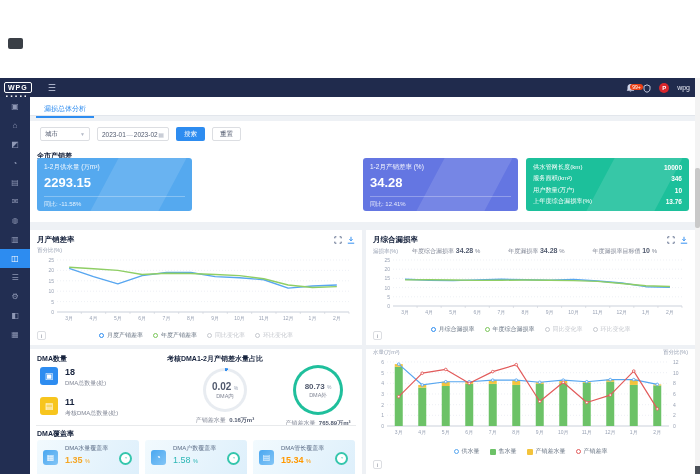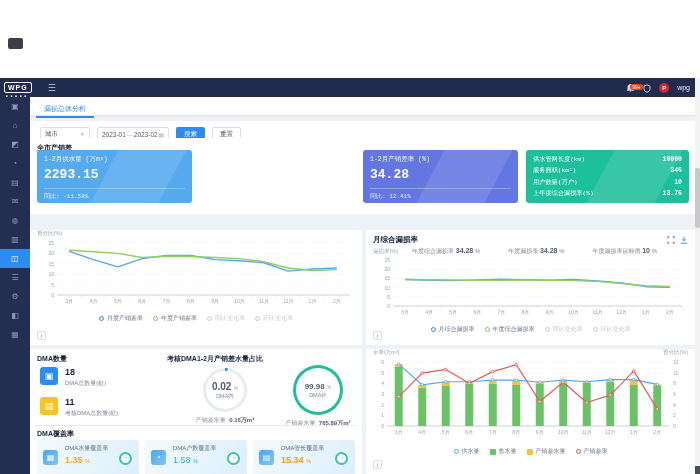--- a/index.html
+++ b/index.html
@@ -154,21 +154,21 @@
     <div class="datebox">
       <span>2023-01</span>
       <span style="color:#b3b9c6;">—</span>
       <span>2023-02</span>
       <span style="color:#b3b9c6;font-size:6px;">▦</span>
     </div>
     <button class="btn btn-primary">搜索</button>
     <button class="btn btn-default">重置</button>
   </div>
 
-  <div class="panel" style="left:30px;top:60px;width:670px;height:76px;font-family:Liberation Mono, monospace;">
+  <div class="panel" style="left:30px;top:68px;width:670px;height:76px;">
     <div class="sec-label" style="padding:5px 0 0 7px;">全市产销差</div>
     <div class="kpi" style="left: 7px; width: 155px; background: rgb(85, 169, 239);">
       <div class="kpi-title">1-2月供水量 (万m³)</div>
       <div class="kpi-value">2293.15</div>
       <div class="kpi-sub">同比: -11.58%</div>
     </div>
     <div class="kpi" style="left: 333px; width: 155px; background: rgb(100, 118, 226);">
       <div class="kpi-title">1-2月产销差率 (%)</div>
       <div class="kpi-value">34.28</div>
       <div class="kpi-sub">同比: 12.41%</div>
@@ -189,20 +189,35 @@
           </div>
         <div class="info-row">
             <span>上年度综合漏损率(%)</span>
             <b>13.76</b>
           </div>
       </div>
     </div>
   </div>
 
   <div class="panel" style="left:30px;top:152px;width:332px;height:115px;">
+    <div class="chart-head">
+      <span class="panel-title">月产销差率</span>
+      <span class="panel-icons">
+        <span class="picon">
+            <svg width="8" height="8" viewBox="0 0 10 10">
+              <path d="M1 3V1h2M7 1h2v2M9 7v2H7M3 9H1V7" fill="none" stroke="#5c6b8a" stroke-width="1.2"></path>
+            </svg>
+          </span>
+        <span class="picon">
+            <svg width="8" height="8" viewBox="0 0 10 10">
+              <path d="M5 1v5M3 4l2 2 2-2M1 9h8" fill="none" stroke="#2d8cf0" stroke-width="1.2"></path>
+            </svg>
+          </span>
+      </span>
+    </div>
     <div class="axis-note" style="padding-left:7px;">百分比(%)</div>
     <svg id="chart-nrw" width="322" height="72" style="margin-left:5px;">
         <line x1="22" x2="314" y1="58" y2="58" stroke="#e2e6ee" stroke-width="0.6" stroke-dasharray="none"></line>
         <text x="19" y="60" text-anchor="end" font-size="5" fill="#9aa3b5">0</text>
         <line x1="22" x2="314" y1="47.6" y2="47.6" stroke="#e2e6ee" stroke-width="0.6" stroke-dasharray="1,2"></line>
         <text x="19" y="49.6" text-anchor="end" font-size="5" fill="#9aa3b5">5</text>
         <line x1="22" x2="314" y1="37.2" y2="37.2" stroke="#e2e6ee" stroke-width="0.6" stroke-dasharray="1,2"></line>
         <text x="19" y="39.2" text-anchor="end" font-size="5" fill="#9aa3b5">10</text>
         <line x1="22" x2="314" y1="26.8" y2="26.8" stroke="#e2e6ee" stroke-width="0.6" stroke-dasharray="1,2"></line>
         <text x="19" y="28.8" text-anchor="end" font-size="5" fill="#9aa3b5">15</text>
@@ -368,21 +383,21 @@
         <div class="ginner">
           <div class="gval"><span style="font-size:10px;font-weight:bold;color:#515a6e;text-align:center;">0.02</span> <span>%</span></div>
           <div class="glab">DMA内</div>
         </div>
       </div>
       <div class="gfoot"><span>产销差水量</span>&nbsp;&nbsp;<b>0.16万m³</b></div>
     </div>
     <div style="position:absolute;left:248px;top:16px;width:80px;text-align:center;">
       <div class="gauge" style="width: 50px; height: 50px; margin: 0px auto; background: conic-gradient(rgb(31, 191, 156) 0deg, rgb(31, 191, 156) 100%, rgb(232, 236, 241) 100%, rgb(232, 236, 241) 100%);">
         <div class="ginner">
-          <div class="gval"><span style="font-size:8px;font-weight:bold;color:#515a6e;">99.98</span> <span>%</span></div>
+          <div class="gval"><span style="font-size:8px;font-weight:bold;color:#515a6e;">80.73</span> <span>%</span></div>
           <div class="glab">DMA外</div>
         </div>
       </div>
       <div class="gfoot"><span>产销差水量</span>&nbsp;&nbsp;<b>765.89万m³</b></div>
     </div>
 
     <div class="divider" style="top:76px;"></div>
     <div class="sec-label" style="position:absolute;left:7px;top:80px;">DMA覆盖率</div>
 
     <div style="position:absolute;left:0;top:91px;width:332px;height:34px;overflow:hidden;">

